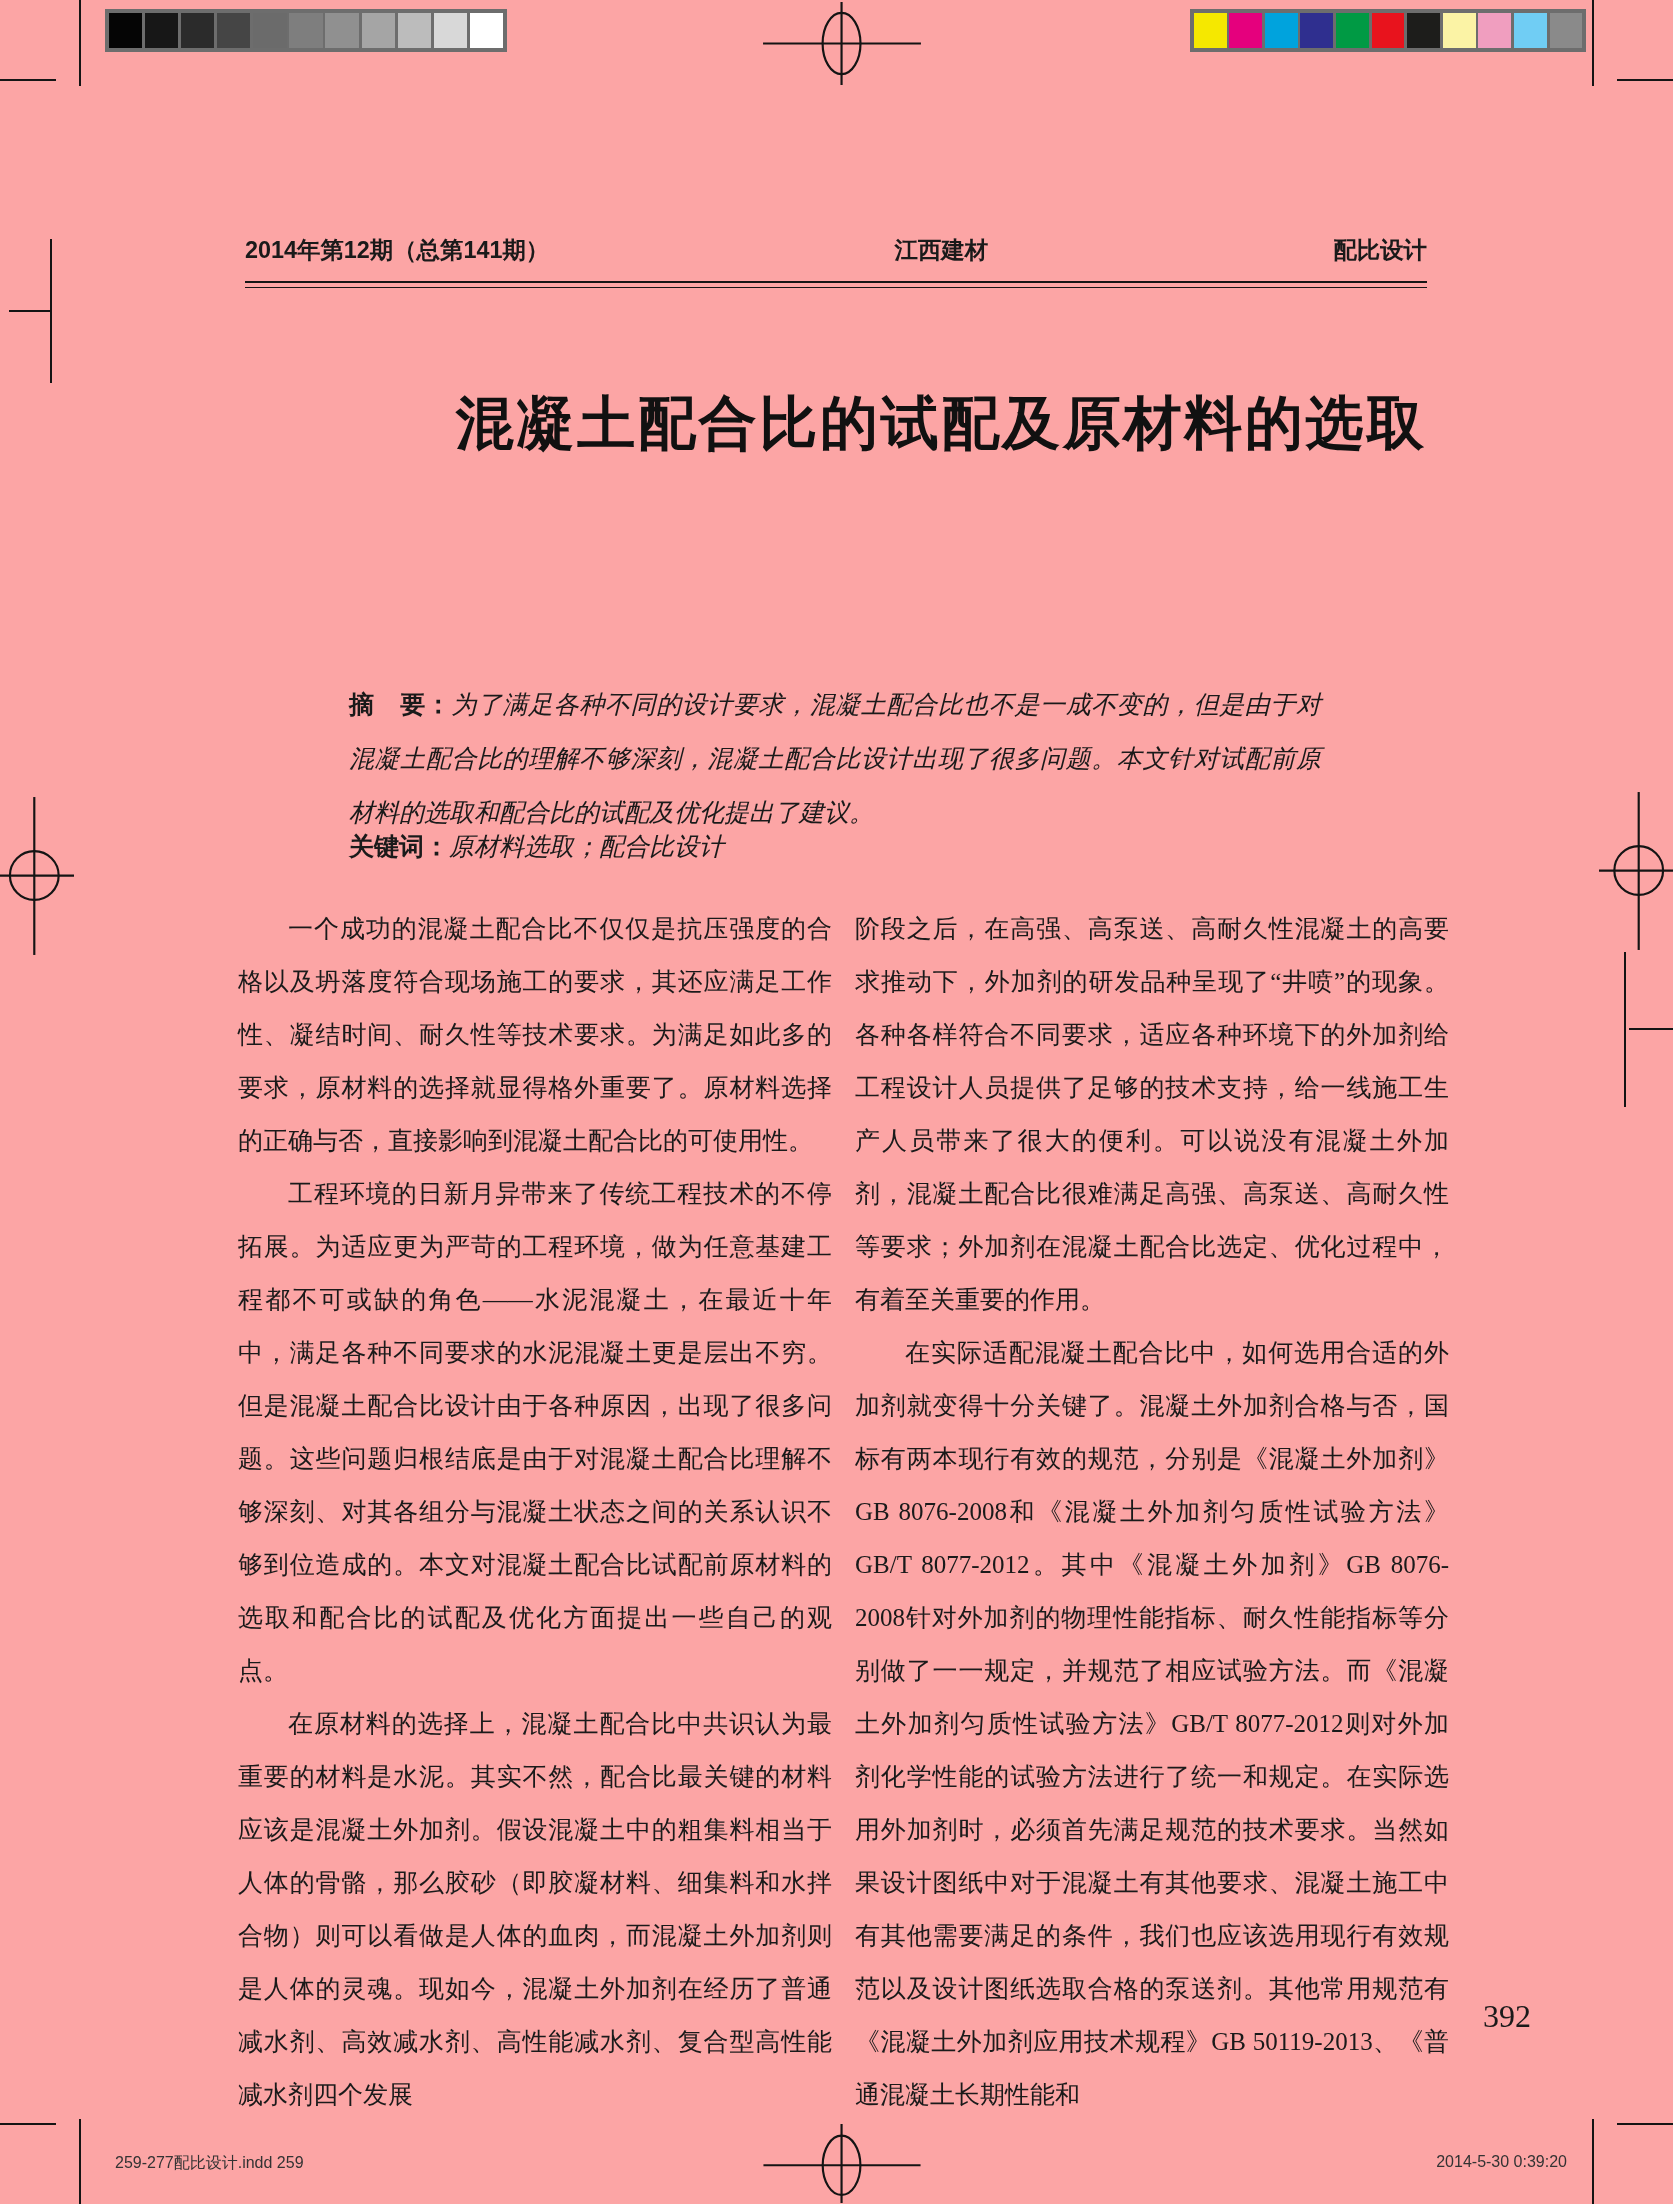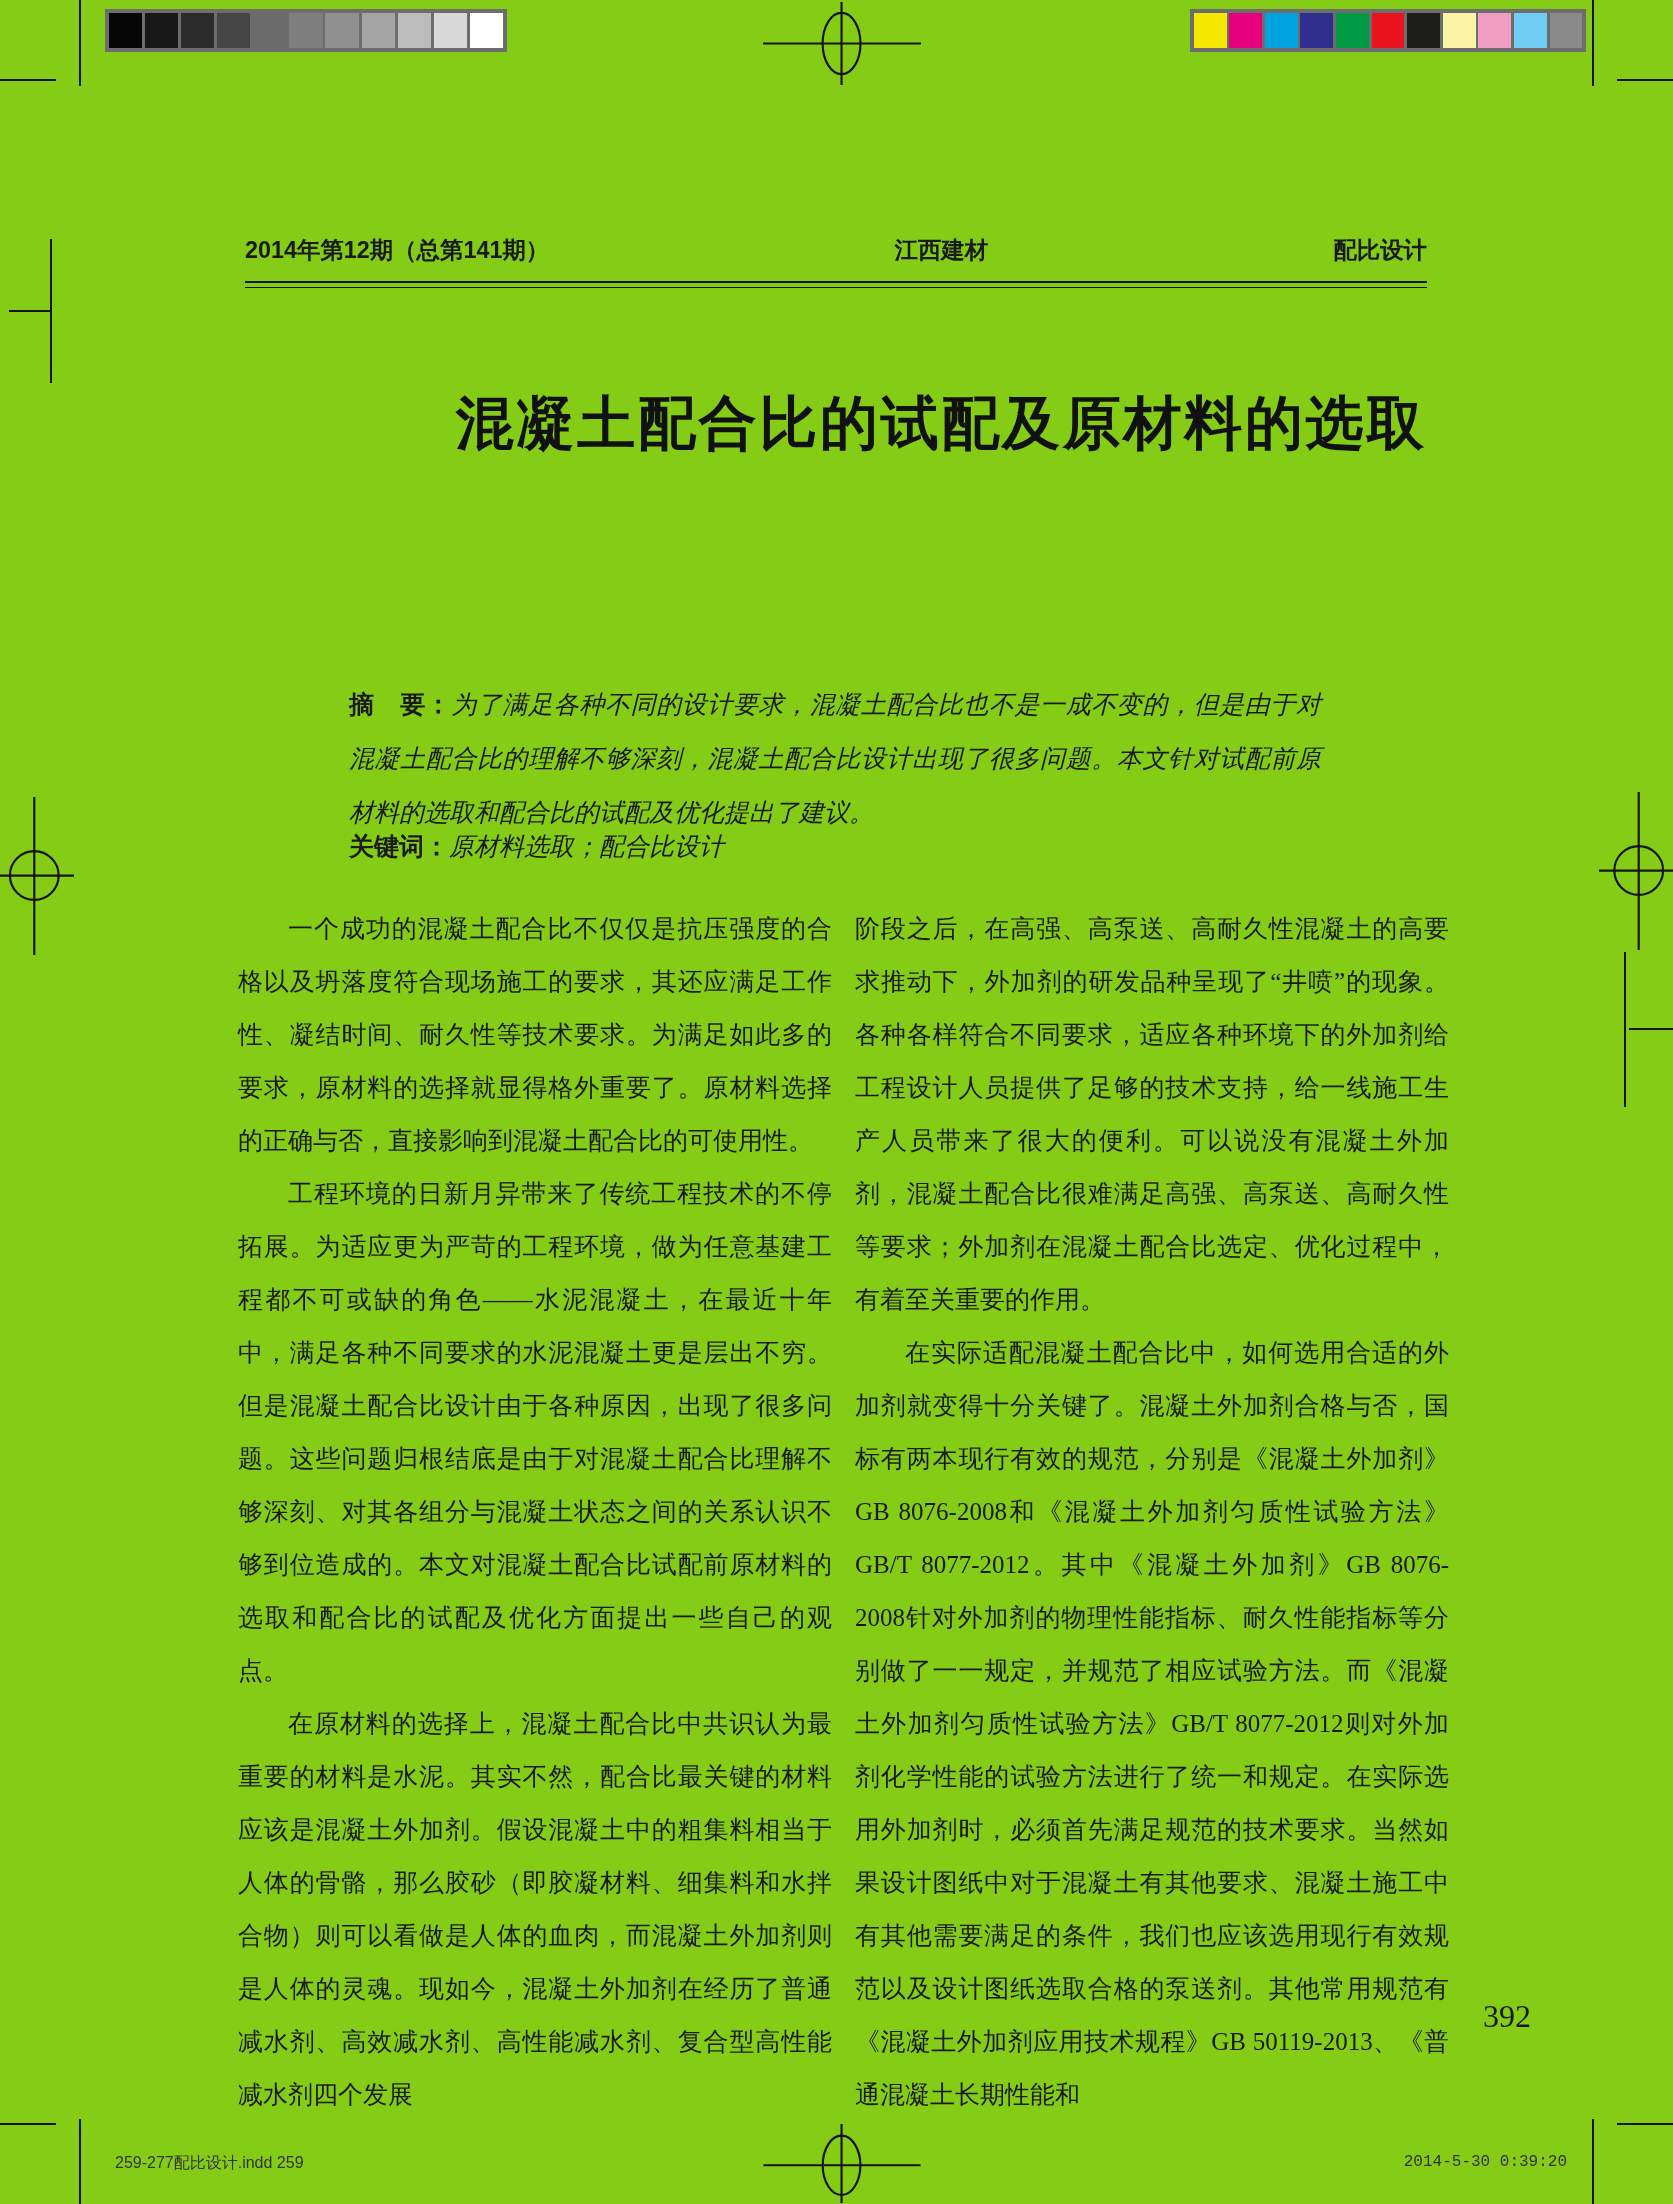--- a/index.html
+++ b/index.html
@@ -1,19 +1,19 @@
 <!DOCTYPE html>
 <html style="font-size:14.4px"><head>
 <meta charset="utf-8">
 <style>
   html,body{margin:0;padding:0;background:#ffffff;}
   .page{
     position:relative;
     width:1673px;height:2204px;
-    background:#84cc16;
+    background:#fca5a5;
     overflow:hidden;
     font-family:"Liberation Serif","DejaVu Serif",serif;
     color:#1a1a1a;
   }
   
   .calib-bar{
     position:absolute;top:9px;height:43px;
     background:#6d6d6d;padding:3.6px;box-sizing:border-box;
     display:flex;gap:2.7px;
   }
@@ -80,21 +80,21 @@
   
   .page-number{
     position:absolute;left:1483px;top:1998px;
     font-size:32px;color:#1a1a1a;
   }
   .footer-text{
     position:absolute;top:2153px;font-size:16px;color:#333;
     font-family:"Liberation Sans","DejaVu Sans",sans-serif;
   }
   .footer-left{left:115px;}
-  .footer-right{right:106px;font-family:Liberation Mono, monospace;}
+  .footer-right{right:106px;}
 </style>
 </head>
 <body>
 
 <div class="page">
 
   <div class="calib-bar" id="grayscale-bar">
       <div class="swatch" style="background: rgb(5, 5, 5);"></div>
       <div class="swatch" style="background: rgb(23, 23, 23);"></div>
       <div class="swatch" style="background: rgb(43, 43, 43);"></div>

